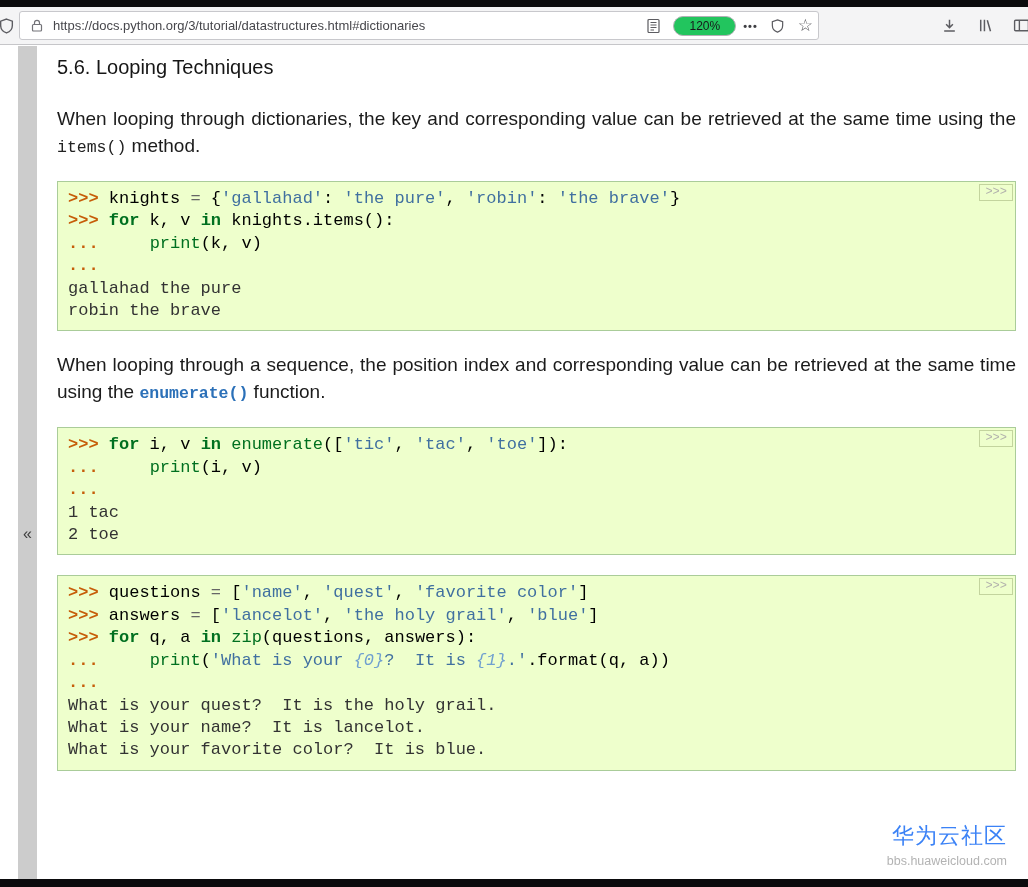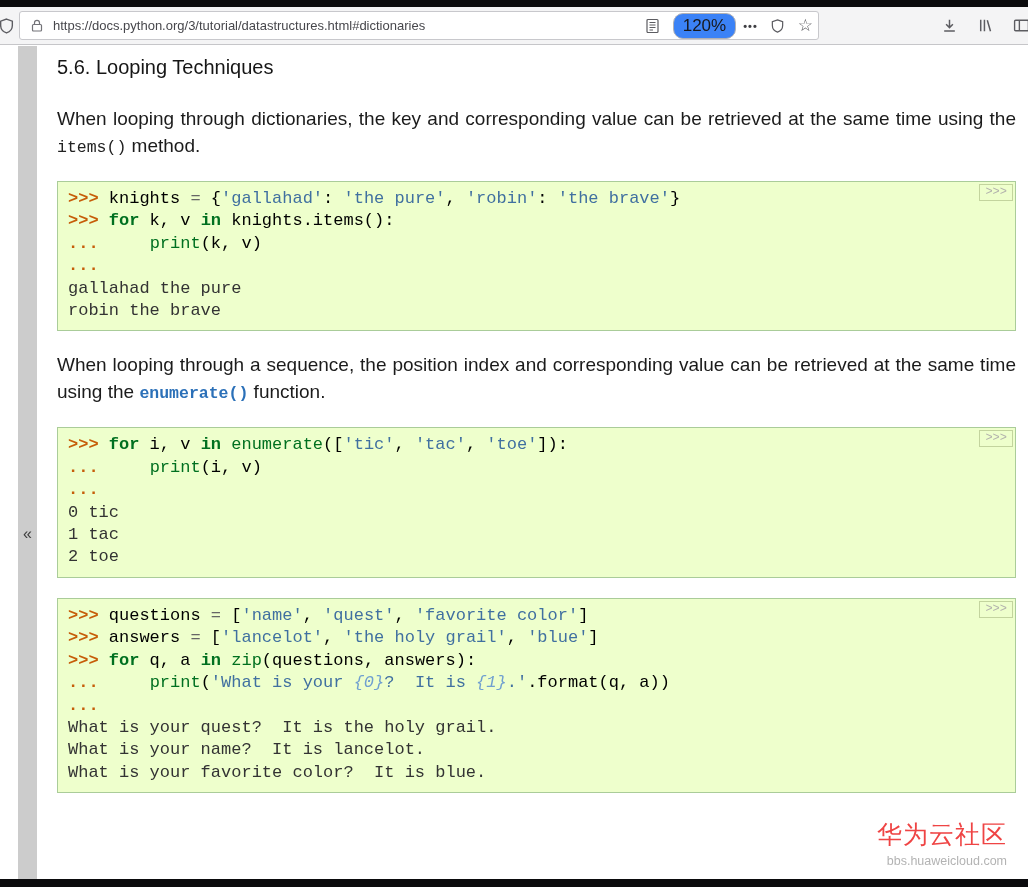--- a/index.html
+++ b/index.html
@@ -19,22 +19,22 @@
   .icon-btn svg { display: block; }
   .tp-clip { width: 15px; overflow: hidden; margin-right: 4px; }
   .tp-clip svg { margin-left: -2px; }
 
   .urlbar {
     width: 800px; height: 29px; background: #fff; border: 1px solid #c8c8cc; border-radius: 3px;
     display: flex; align-items: center; padding: 0 5px 0 8px; gap: 7px; flex: 0 0 auto;
   }
   .url-text { flex: 1; font-size: 13px; color: #47474c; white-space: nowrap; overflow: hidden; }
   .zoom-pill {
-    font-size: 17px; color: #18181b; background: #3b82f6; border: 1px solid #b1b1b5;
-    border-radius: 10px; padding: 2px 9px; cursor: pointer; flex: 0 0 auto;
+    font-size: 12px; color: #18181b; background: #22c55e; border: 1px solid #b1b1b5;
+    border-radius: 10px; padding: 2px 15px; cursor: pointer; flex: 0 0 auto;
   }
   .dots { font-size: 11px; font-weight: bold; color: #3e3e42; letter-spacing: 1px; cursor: pointer; }
   .star { font-size: 17px; color: #57575c; line-height: 1; cursor: pointer; }
 
   .toolbar-right { margin-left: auto; display: flex; align-items: center; gap: 10px; padding-right: 0; }
   .toolbar-right .icon-btn:last-child { margin-right: -6px; }
 
   
   .page-body { position: absolute; top: 46px; left: 0; right: 0; bottom: 8px; display: flex; overflow: hidden; background: #fff; }
   .gutter-left { width: 18px; background: #fff; flex: 0 0 auto; }
@@ -66,21 +66,21 @@
   .tok.k  { color: #007020; font-weight: bold; }
   .tok.s  { color: #4070a0; }
   .tok.nb { color: #007020; }
   .tok.si { color: #70a0d0; font-style: italic; }
   .tok.o  { color: #666666; }
   .tok.go { color: #333333; }
 
   
   .bottom-bar { position: absolute; left: 0; right: 0; bottom: 0; height: 8px; background: #0b0b0d; }
   .watermark { position: absolute; right: 21px; bottom: 19px; text-align: right; pointer-events: none; }
-  .watermark-title { font-size: 25px; color: #ef4444; letter-spacing: 1px; }
+  .watermark-title { font-size: 22px; color: #3b82f6; letter-spacing: 1px; }
   .watermark-sub { font-size: 12.5px; color: #b3b3b3; margin-top: 3px; }
 </style>
 </head>
 <body>
 
 <div class="browser">
 
   <div class="tabstrip"></div>
 
   <div class="toolbar">
@@ -159,21 +159,20 @@
       </div>
 
       <p class="body-text"><span>When looping through a sequence, the position index and corresponding value can be retrieved at the same time using the </span><a class="inline-code code-link" href="#">enumerate()</a><span> function.</span></p>
 
       <div class="highlight">
         <span class="copybutton">&gt;&gt;&gt;</span>
         <div>
             <div class="code-line"><span class="tok gp">&gt;&gt;&gt; </span><span class="tok k">for</span><span class="tok"> i, v </span><span class="tok k">in</span><span class="tok"> </span><span class="tok nb">enumerate</span><span class="tok">([</span><span class="tok s">'tic'</span><span class="tok">, </span><span class="tok s">'tac'</span><span class="tok">, </span><span class="tok s">'toe'</span><span class="tok">]):</span></div>
             <div class="code-line"><span class="tok gp">... </span><span class="tok">    </span><span class="tok nb">print</span><span class="tok">(i, v)</span></div>
             <div class="code-line"><span class="tok gp">...</span></div>
-            <div class="code-line"><span class="tok go">0 tic</span></div>
             <div class="code-line"><span class="tok go">1 tac</span></div>
             <div class="code-line"><span class="tok go">2 toe</span></div>
           </div>
       </div>
 
 
       <div class="highlight">
         <span class="copybutton">&gt;&gt;&gt;</span>
         <div>
             <div class="code-line"><span class="tok gp">&gt;&gt;&gt; </span><span class="tok">questions </span><span class="tok o">=</span><span class="tok"> [</span><span class="tok s">'name'</span><span class="tok">, </span><span class="tok s">'quest'</span><span class="tok">, </span><span class="tok s">'favorite color'</span><span class="tok">]</span></div>

